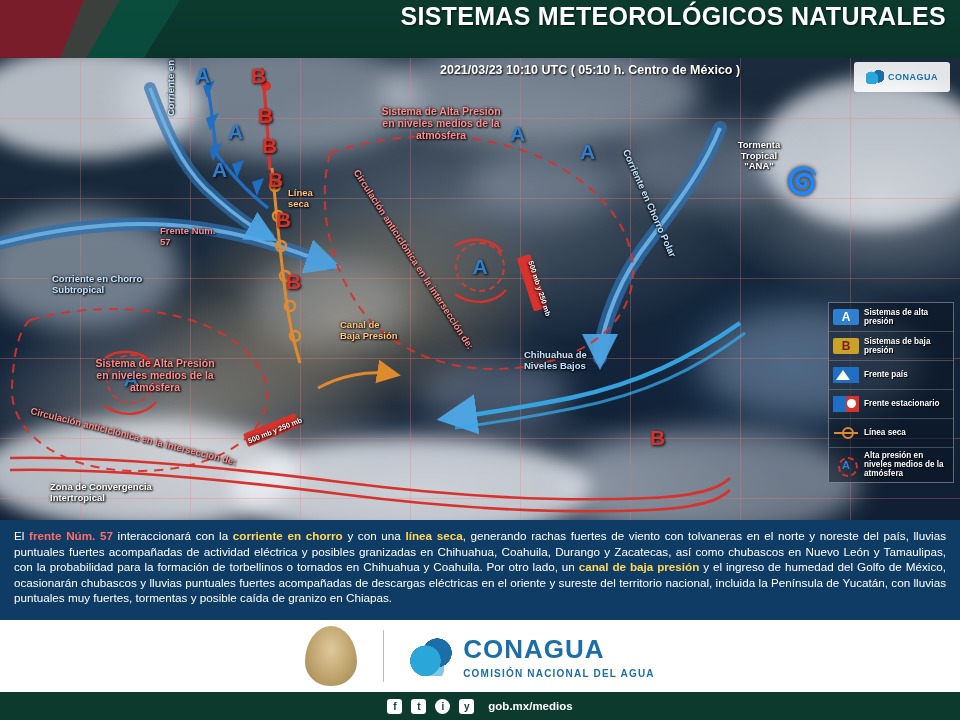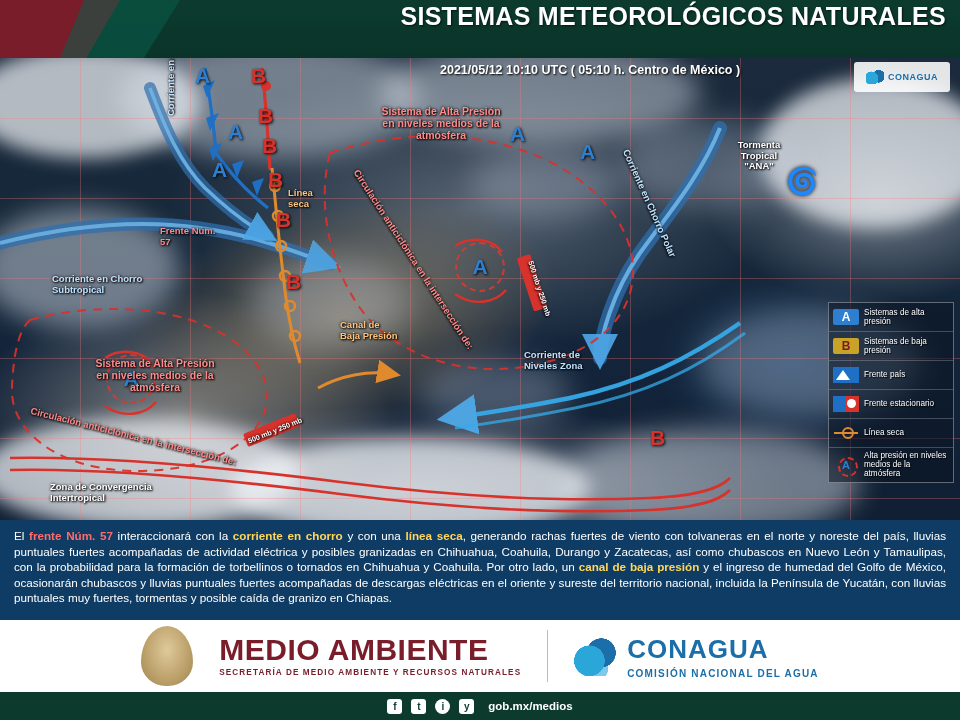--- a/index.html
+++ b/index.html
@@ -124,21 +124,21 @@
     position:absolute;right:6px;top:244px;width:124px;
     border:1px solid rgba(255,255,255,.35);
     background:rgba(10,20,35,.55);
   }
   .legend .row{
     display:flex;align-items:center;gap:5px;
     padding:3px 4px;border-bottom:1px solid rgba(255,255,255,.22);
     min-height:22px;
   }
   .legend .row:last-child{border-bottom:none;}
-  .legend .txt{color:#fff;font-size:8.2px;line-height:1.12;font-weight:normal;text-shadow:1px 1px 1px #000;}
+  .legend .txt{color:#fff;font-size:8.2px;line-height:1.12;font-weight:bold;text-shadow:1px 1px 1px #000;}
   .sw{width:26px;height:16px;flex:0 0 26px;position:relative;}
   .sw.alta{background:#2f7fd0;color:#fff;font-weight:bold;font-size:12px;display:flex;align-items:center;justify-content:center;border-radius:2px;}
   .sw.baja{background:#c9a227;color:#7a1d16;font-weight:bold;font-size:12px;display:flex;align-items:center;justify-content:center;border-radius:2px;}
   .sw.frio{background:#1f6fc4;}
   .sw.frio:after{content:"";position:absolute;left:3px;top:3px;border-left:7px solid transparent;border-right:7px solid transparent;border-bottom:10px solid #fff;}
   .sw.estac{background:linear-gradient(90deg,#1f6fc4 50%,#d8322c 50%);}
   .sw.estac:after{content:"";position:absolute;left:14px;top:3px;width:9px;height:9px;border-radius:50%;background:#fff;}
   .sw.seca{background:transparent;}
   .sw.seca:before{content:"";position:absolute;left:1px;top:7px;width:24px;height:2px;background:#e08a2e;}
   .sw.seca:after{content:"";position:absolute;left:9px;top:2px;width:8px;height:8px;border:2px solid #e08a2e;border-radius:50%;background:transparent;}
@@ -232,21 +232,21 @@
       <div class="v" style="left:740px;"></div>
       <div class="v" style="left:850px;"></div>
       <div class="h" style="top:60px;"></div>
       <div class="h" style="top:140px;"></div>
       <div class="h" style="top:220px;"></div>
       <div class="h" style="top:300px;"></div>
       <div class="h" style="top:380px;"></div>
       <div class="h" style="top:440px;"></div>
     </div>
 
-    <div class="timestamp">2021/05/12 10:10 UTC ( 05:10 h. Centro de México )</div>
+    <div class="timestamp">2021/03/23 10:10 UTC ( 05:10 h. Centro de México )</div>
 
     <div class="conagua-wm">
       <div class="wm-wave"></div>
       <div class="wm-txt">CONAGUA</div>
     </div>
 
     <svg class="svgover" viewBox="0 0 960 462">
       <defs>
         <marker id="arrBlue" markerWidth="8" markerHeight="8" refX="5" refY="4" orient="auto">
           <path d="M0,0 L8,4 L0,8 z" fill="#2f7fd0"></path>
@@ -338,21 +338,21 @@
     <div class="hurricane">🌀</div>
 
     <div class="lbl blue" style="left:166px;top:58px;width:18px;transform:rotate(-90deg);transform-origin:left top;white-space:nowrap;">Corriente en Chorro Polar</div>
     <div class="lbl red" style="left:160px;top:168px;width:62px;">Frente Núm. 57</div>
     <div class="lbl orange" style="left:288px;top:130px;width:44px;">Línea seca</div>
     <div class="lbl red big" style="left:380px;top:48px;width:122px;text-align:center;">Sistema de Alta Presión en niveles medios de la atmósfera</div>
     <div class="lbl blue" style="left:52px;top:216px;width:104px;">Corriente en Chorro Subtropical</div>
     <div class="lbl red" style="left:360px;top:110px;white-space:nowrap;transform:rotate(57deg);transform-origin:left top;">Circulación anticiclónica en la intersección de:</div>
     <div class="lbl blue" style="left:630px;top:90px;white-space:nowrap;transform:rotate(66deg);transform-origin:left top;">Corriente en Chorro Polar</div>
     <div class="lbl white" style="left:726px;top:82px;width:66px;text-align:center;">Tormenta Tropical "ANA"</div>
-    <div class="lbl blue" style="left:524px;top:292px;width:84px;">Corriente de Niveles Zona</div>
+    <div class="lbl blue" style="left:524px;top:292px;width:84px;">Chihuahua de Niveles Bajos</div>
     <div class="lbl orange" style="left:340px;top:262px;width:62px;">Canal de Baja Presión</div>
     <div class="lbl red big" style="left:92px;top:300px;width:126px;text-align:center;">Sistema de Alta Presión en niveles medios de la atmósfera</div>
     <div class="lbl red" style="left:32px;top:348px;white-space:nowrap;transform:rotate(14deg);transform-origin:left top;">Circulación anticiclónica en la intersección de:</div>
     <div class="lbl white" style="left:50px;top:424px;width:104px;">Zona de Convergencia Intertropical</div>
 
     <div class="legend">
       <div class="row">
         <div class="sw alta">A</div>
         <div class="txt">Sistemas de alta presión</div>
       </div>
@@ -379,24 +379,20 @@
     </div>
   </div>
 
   <div class="descr">
     <span id="descr-text"><span>El </span><span class="hl-red">frente Núm. 57</span><span> interaccionará con la </span><span class="hl-yellow">corriente en chorro</span><span> y con una </span><span class="hl-yellow">línea seca</span><span>, generando rachas fuertes de viento con tolvaneras en el norte y noreste del país, lluvias puntuales fuertes acompañadas de actividad eléctrica y posibles granizadas en Chihuahua, Coahuila, Durango y Zacatecas, así como chubascos en Nuevo León y Tamaulipas, con la probabilidad para la formación de torbellinos o tornados en Chihuahua y Coahuila. Por otro lado, un </span><span class="hl-yellow">canal de baja presión</span><span> y el ingreso de humedad del Golfo de México, ocasionarán chubascos y lluvias puntuales fuertes acompañadas de descargas eléctricas en el oriente y sureste del territorio nacional, incluida la Península de Yucatán, con lluvias puntuales muy fuertes, tormentas y posible caída de granizo en Chiapas.</span></span>
   </div>
 
   <div class="footer">
     <div class="inner">
       <div class="shield"></div>
-      <div class="ma-text">
-        <div class="t1">MEDIO AMBIENTE</div>
-        <div class="t2">SECRETARÍA DE MEDIO AMBIENTE Y RECURSOS NATURALES</div>
-      </div>
       <div class="divider"></div>
       <div class="cona-logo">
         <div class="cona-wave"></div>
         <div class="cona-text">
           <div class="c1">CONAGUA</div>
           <div class="c2">COMISIÓN NACIONAL DEL AGUA</div>
         </div>
       </div>
     </div>
     <div class="socialbar">

